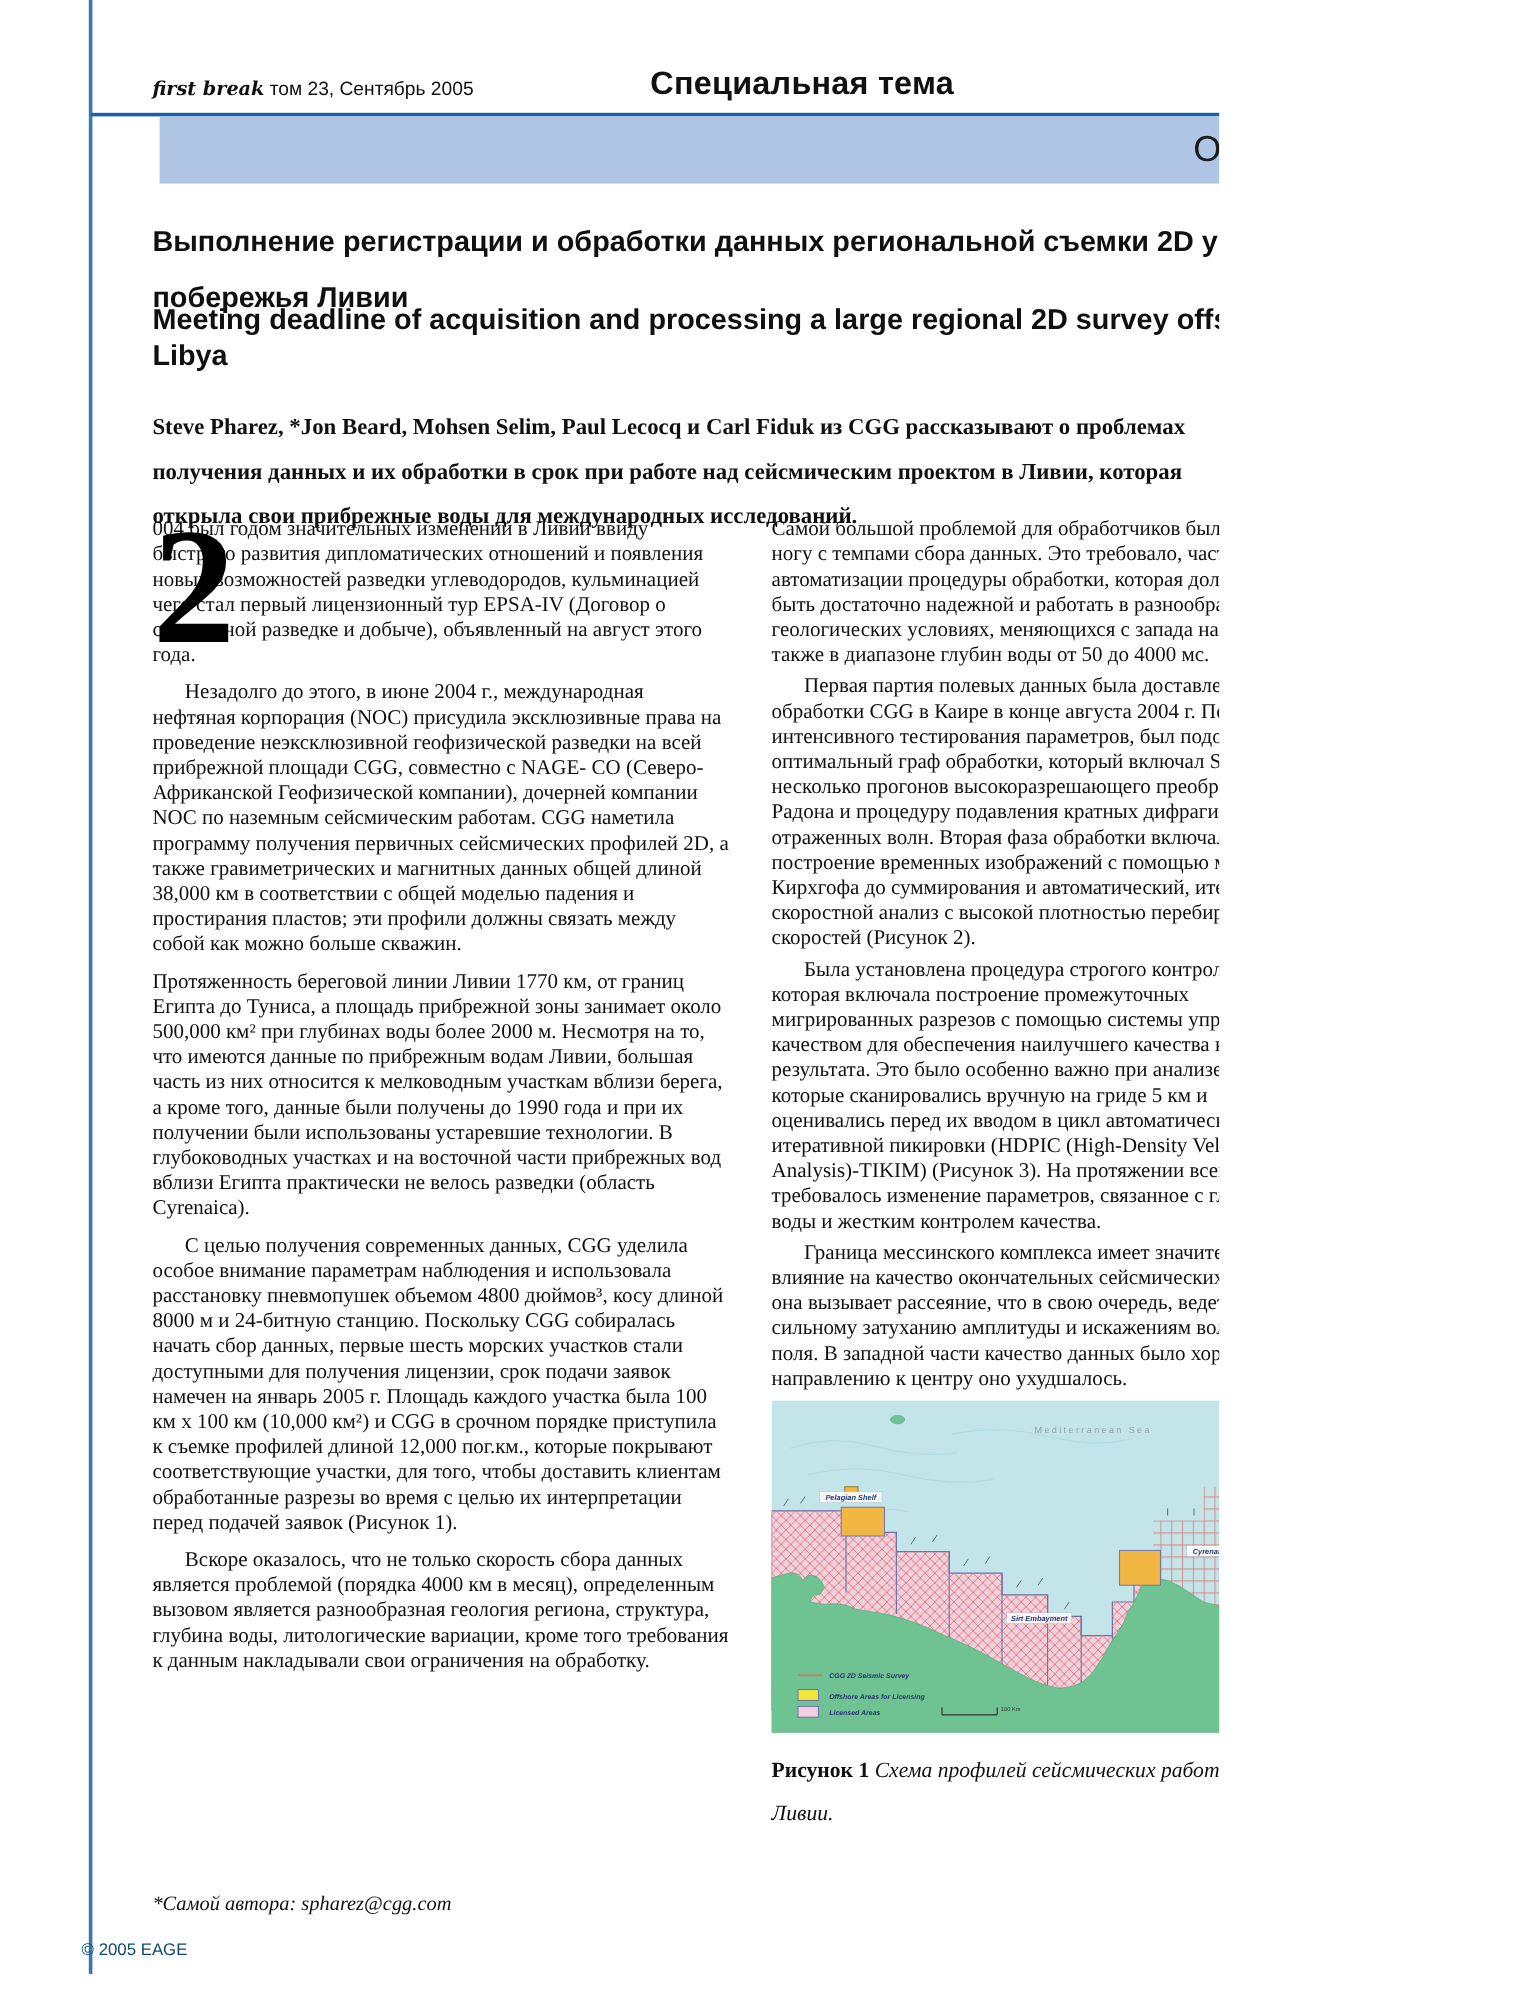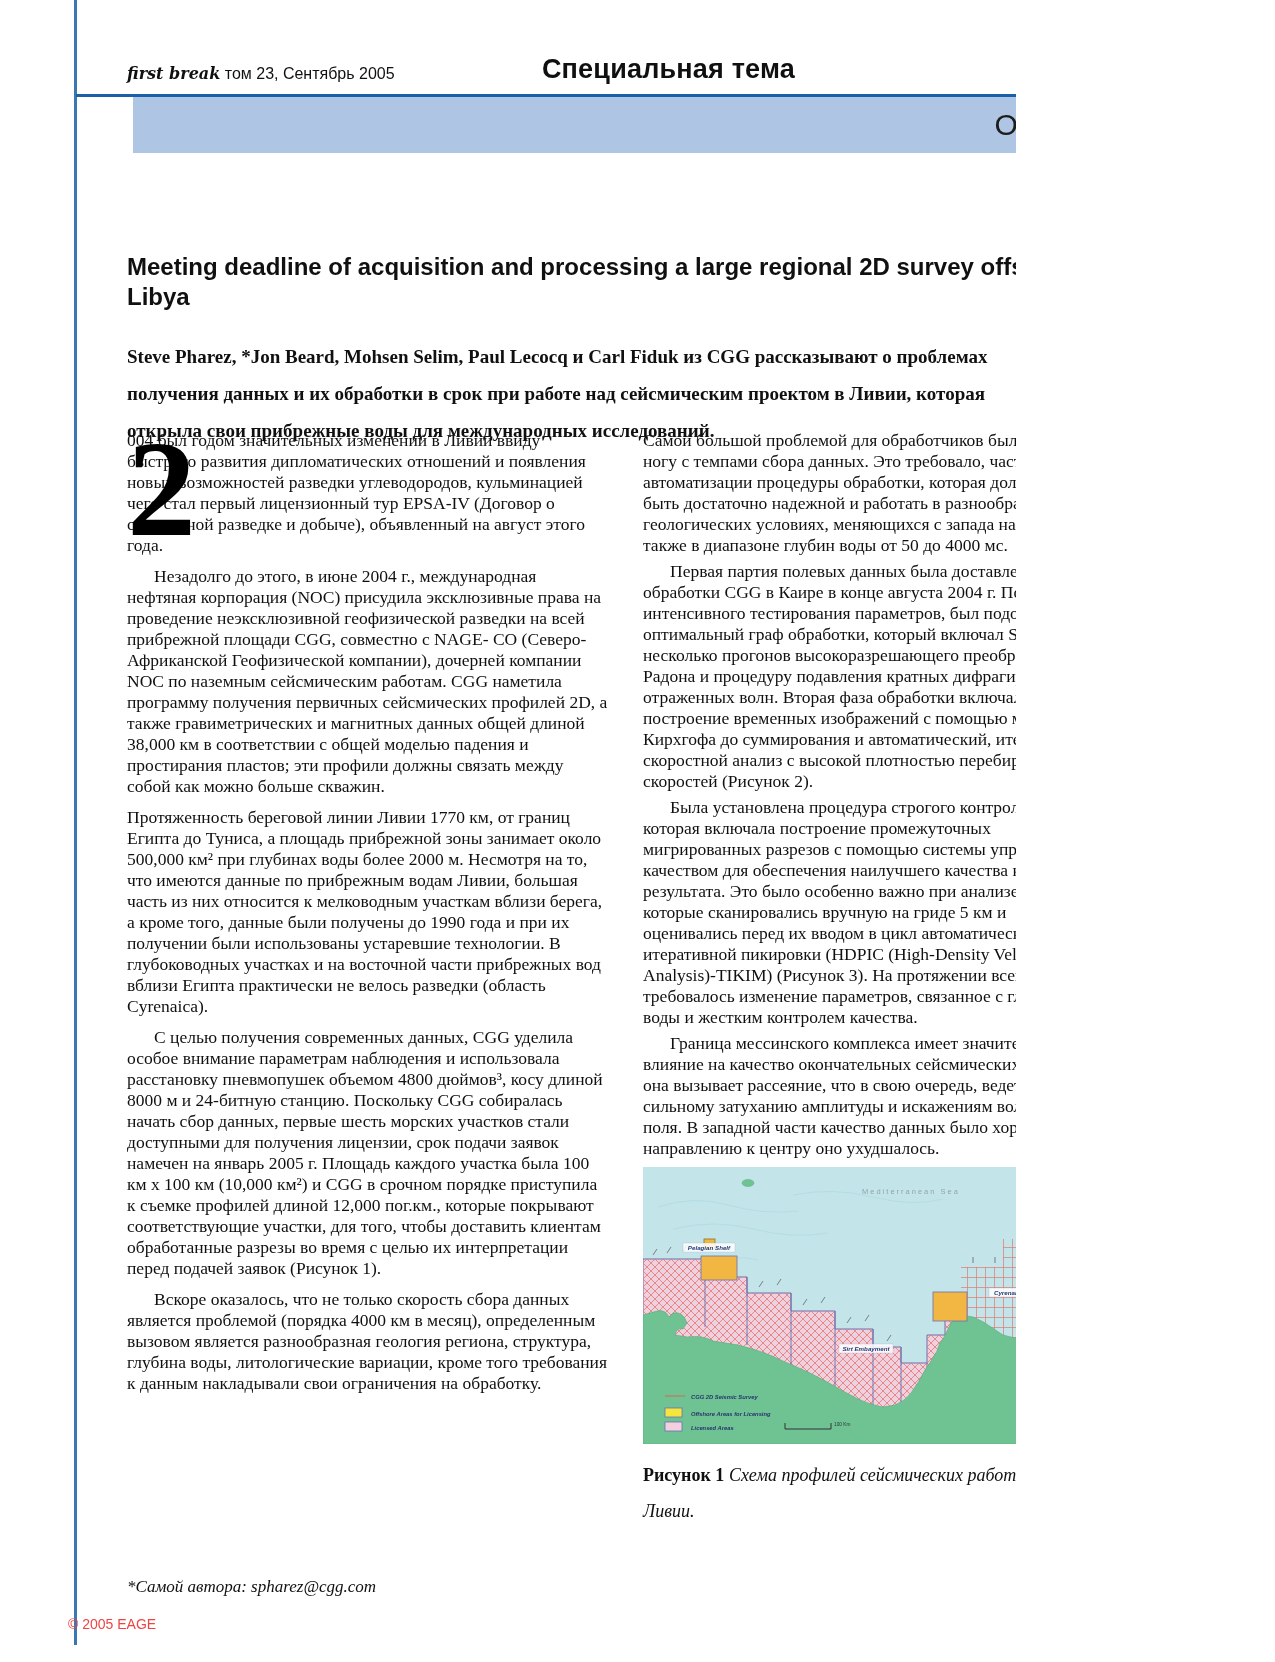--- a/index.html
+++ b/index.html
@@ -33,21 +33,21 @@
   .col-left{left:127px;width:482px;}
   .col-right{left:643px;width:462px;}
   .col p{margin:0 0 10px 0;}
   .col-right p{margin:0 0 5px 0;}
   .indent{text-indent:27px;}
   .p-first{margin-left:68px;}
   .dropcap{position:absolute;left:0;top:-10px;font-size:138px;line-height:1;font-weight:bold;color:#000;}
 
   .footnote{position:absolute;left:127px;top:1577px;font-style:italic;font-size:17px;}
   .page-number{position:absolute;left:1083px;top:1540px;font-size:20px;}
-  .copyright{position:absolute;left:68px;top:1616px;font-family:"Liberation Sans",sans-serif;font-size:14px;color:#ef4444;}
+  .copyright{position:absolute;left:68px;top:1616px;font-family:"Liberation Sans",sans-serif;font-size:14px;color:#0c4a6e;}
 
   
   .figure-wrap{margin-top:8px;}
   .fig-caption{margin-top:8px;width:470px;font-size:18px;line-height:36px;}
   .fig-caption .cap-label{font-weight:bold;}
   .fig-caption .cap-text{font-style:italic;}
   .north-arrow{position:absolute;left:1058px;top:1124px;}
 
   .map-region-label{font-family:"Liberation Sans",sans-serif;font-size:6.2px;font-weight:bold;
         font-style:italic;fill:#233b77;}
@@ -68,20 +68,21 @@
   </div>
   <div class="section-heading">Специальная тема</div>
   <div class="header-rule"></div>
   <div class="band">
     <span>Обработка данных</span>
   </div>
   <div class="fb-logo">
     <span>fb</span>
   </div>
 
+  <div class="title-ru">Выполнение регистрации и обработки данных региональной съемки 2D  у побережья Ливии</div>
   <div class="title-en">Meeting deadline of acquisition and processing a large regional 2D survey offshore Libya</div>
   <div class="lead">Steve Pharez, *Jon Beard, Mohsen Selim, Paul Lecocq и Carl Fiduk из CGG рассказывают  о проблемах получения данных и их обработки в срок при работе над сейсмическим проектом в Ливии, которая открыла свои прибрежные воды для международных исследований.</div>
 
   <div class="col col-left" style="position:absolute;">
     <span class="dropcap">2</span>
     <p class="p-first">004 был годом значительных изменений в Ливии ввиду быстрого  развития дипломатических отношений  и появления новых возможностей разведки углеводородов, кульминацией чего стал первый лицензионный тур  EPSA-IV  (Договор о совместной разведке и добыче), объявленный на август этого года.</p>
     <p class="indent">Незадолго до этого, в июне 2004 г.,  международная нефтяная корпорация (NOC) присудила эксклюзивные права  на проведение неэксклюзивной геофизической разведки  на всей прибрежной площади CGG, совместно с NAGE- CO  (Северо-Африканской Геофизической компании),  дочерней компании NOC по наземным сейсмическим работам.  CGG наметила программу получения первичных сейсмических профилей 2D, а также гравиметрических и магнитных данных общей длиной 38,000 км  в соответствии с общей моделью  падения и простирания пластов; эти профили должны связать между собой как можно больше скважин.</p>
     <p>Протяженность  береговой линии Ливии 1770 км, от границ Египта до Туниса, а площадь прибрежной зоны занимает  около 500,000 км² при глубинах воды  более 2000 м. Несмотря на то, что имеются данные по прибрежным водам Ливии, большая часть из них относится к  мелководным участкам вблизи берега, а кроме того, данные были получены до 1990 года и при их получении были использованы устаревшие технологии. В глубоководных участках и на восточной части прибрежных вод вблизи Египта  практически не велось разведки  (область Cyrenaica).</p>
     <p class="indent">С целью получения современных данных, CGG уделила особое внимание  параметрам наблюдения  и использовала  расстановку пневмопушек объемом  4800 дюймов³, косу длиной 8000 м и 24-битную станцию. Поскольку  CGG собиралась начать сбор данных,  первые шесть морских участков  стали доступными для получения лицензии, срок подачи заявок  намечен на январь 2005 г. Площадь каждого участка  была 100 км x 100 км (10,000 км²) и CGG в срочном порядке приступила к съемке профилей длиной 12,000  пог.км., которые покрывают соответствующие участки, для того, чтобы доставить клиентам обработанные разрезы  во время с целью их интерпретации перед подачей заявок (Рисунок 1).</p>
     <p class="indent">Вскоре оказалось, что  не только  скорость сбора данных является проблемой (порядка  4000  км в месяц), определенным вызовом является разнообразная геология региона, структура, глубина воды, литологические вариации, кроме того требования к данным накладывали свои ограничения на обработку.</p>

